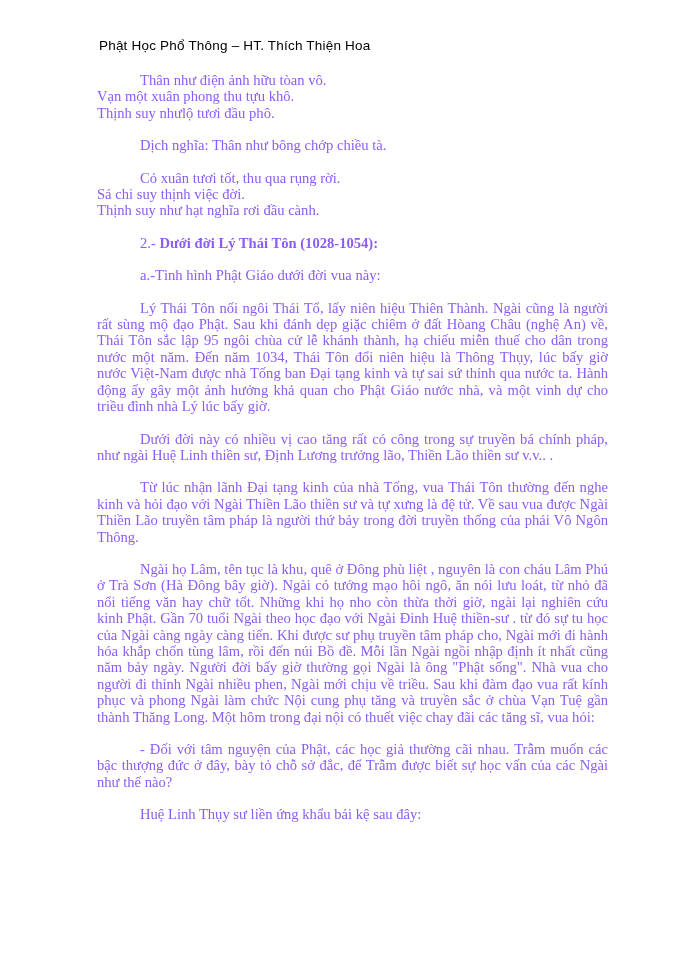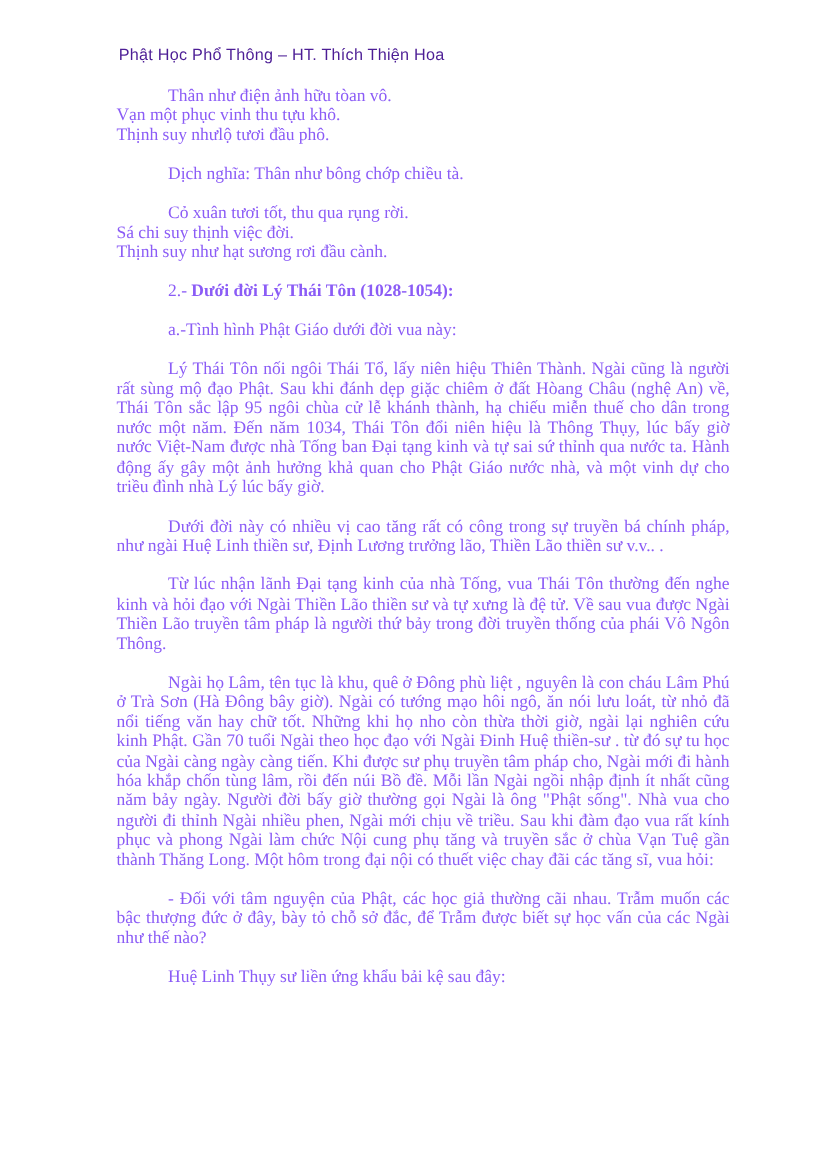--- a/index.html
+++ b/index.html
@@ -36,36 +36,36 @@
   }
   .vline { text-align: left; }
   .vline.indent { text-indent: 43px; }
   .heading b { font-weight: bold; }
 </style>
 </head>
 <body>
 
 <div class="page">
 
-  <div class="header" style="color: #4c1d95; text-align: center;">Phật Học Phổ Thông – HT. Thích Thiện Hoa</div>
+  <div class="header" style="color: #000000; text-align: center;">Phật Học Phổ Thông – HT. Thích Thiện Hoa</div>
 
   <div class="content">
 
     <div class="block">
       <div class="vline indent">Thân như điện ảnh hữu tòan vô.</div>
-      <div class="vline">Vạn một phục vinh thu tựu khô.</div>
+      <div class="vline">Vạn một xuân phong thu tựu khô.</div>
       <div class="vline">Thịnh suy nhưlộ tươi đầu phô.</div>
     </div>
 
     <p class="para">Dịch nghĩa: Thân như bông chớp chiều tà.</p>
 
     <div class="block">
       <div class="vline indent">Cỏ xuân tươi tốt, thu qua rụng rời.</div>
       <div class="vline">Sá chi suy thịnh việc đời.</div>
-      <div class="vline">Thịnh suy như hạt sương rơi đầu cành.</div>
+      <div class="vline">Thịnh suy như hạt nghĩa rơi đầu cành.</div>
     </div>
 
     <p class="para heading"><span>2.- </span><b>Dưới đời Lý Thái Tôn (1028-1054):</b></p>
 
     <p class="para">a.-Tình hình Phật Giáo dưới đời vua này:</p>
 
     <p class="para">Lý Thái Tôn nối ngôi Thái Tổ, lấy niên hiệu Thiên Thành. Ngài cũng là người rất sùng mộ đạo Phật. Sau khi đánh dẹp giặc chiêm ở đất Hòang Châu (nghệ An) về, Thái Tôn sắc lập 95 ngôi chùa cử lễ khánh thành, hạ chiếu miễn thuế cho dân trong nước một năm. Đến năm 1034, Thái Tôn đổi niên hiệu là Thông Thụy, lúc bấy giờ nước Việt-Nam được nhà Tống ban Đại tạng kinh và tự sai sứ thỉnh qua nước ta. Hành động ấy gây một ảnh hưởng khả quan cho Phật Giáo nước nhà, và một vinh dự cho triều đình nhà Lý lúc bấy giờ.</p>
 
     <p class="para">Dưới đời này có nhiều vị cao tăng rất có công trong sự truyền bá chính pháp, như ngài Huệ Linh thiền sư, Định Lương trưởng lão, Thiền Lão thiền sư v.v.. .</p>
 

